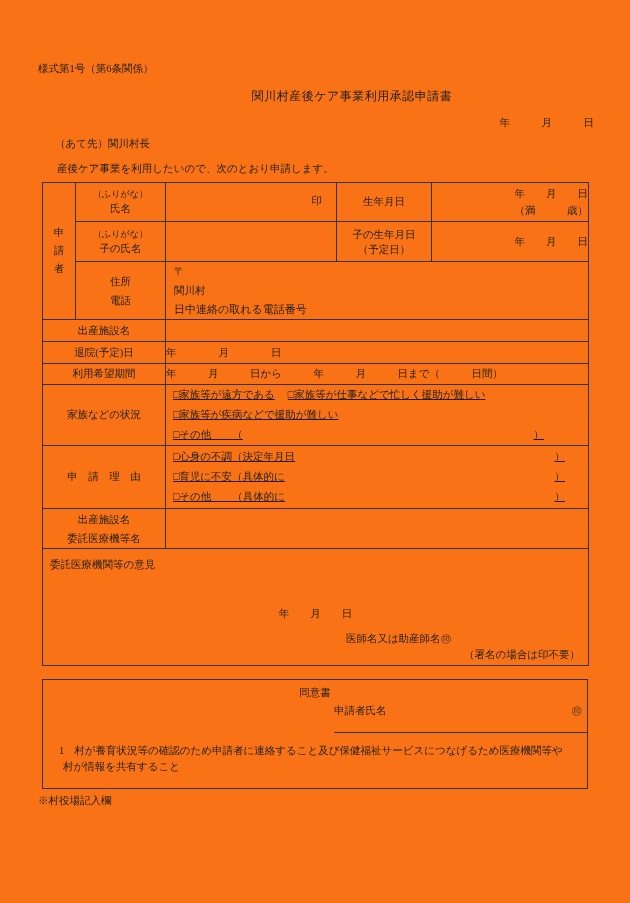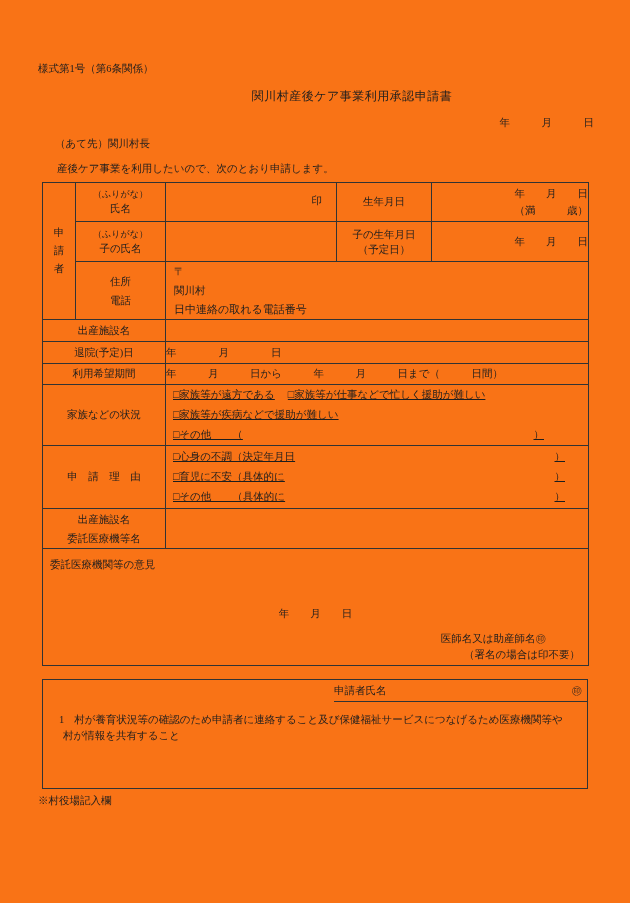--- a/index.html
+++ b/index.html
@@ -31,27 +31,27 @@
   .addr-content div { line-height:19px; padding-left:8px; }
   .addr-content .phone-note { font-size:11px; }
   .indent58 { padding-left:58px; }
   .opt-cell { vertical-align:middle;text-decoration:underline; }
   .opt-line { line-height:20px; padding-left:7px; display:flex; }
   .opt-line .gap { margin-right:13px; }
   .opt-line .spacer { flex:1; }
   .opinion-cell { vertical-align:top; position:relative; }
   .opinion-label { padding:6px 0 0 7px;font-family:Liberation Mono, monospace; }
   .opinion-date { text-align:center; margin-top:34px; }
-  .doctor-line { display:flex; justify-content:flex-end; margin-top:12px; padding-left:208px; padding-right:42px; }
+  .doctor-line { display:flex; justify-content:center; margin-top:12px; padding-left:208px; padding-right:42px; }
   .opinion-note { text-align:right; padding-right:8px; margin-top:2px; }
 
   .consent-box { box-sizing:border-box; width:546px; height:110px; margin:13px 0 0 42px; border:1px solid #333; }
   .consent-title { text-align:center; padding-top:6px; }
   .consent-statement { padding-left:16px; margin-top:4px; }
-  .consent-name-line { margin:4px 0 0 291px; width:254px; border-bottom:1px solid #333; display:flex; justify-content:space-between; padding-bottom:3px; }
+  .consent-name-line { margin:4px 0 0 291px; width:254px; border-bottom:1px solid #333; display:flex; justify-content:space-between; padding-bottom:15px; }
   .consent-name-line .seal { margin-right:6px; }
   .consent-item { margin-top:10px; padding-left:20px; padding-right:14px; text-indent:-4px; line-height:16px; }
   .consent-item .num { margin-right:10px; }
 
   .office-note { margin:5px 0 0 38px; }
   table.office { border-collapse:collapse; table-layout:fixed; width:546px; margin:3px 0 0 42px; }
   table.office td { border:2px solid #222; height:21px; text-align:center; padding:0; }
 </style>
 </head>
 <body>
@@ -181,20 +181,21 @@
           <span>医師名又は助産師名</span>
           <span>㊞</span>
         </div>
         <div class="opinion-note">（署名の場合は印不要）</div>
       </td>
     </tr>
   </tbody>
     </table>
 
   <div class="consent-box">
+    <div class="consent-title">同意書</div>
     <div class="consent-name-line">
       <span>申請者氏名</span>
       <span class="seal">㊞</span>
     </div>
     <div class="consent-item">
       <span class="num">1</span><span>村が養育状況等の確認のため申請者に連絡すること及び保健福祉サービスにつなげるため医療機関等や村が情報を共有すること</span>
     </div>
   </div>
 
   <div class="office-note">※村役場記入欄</div>

